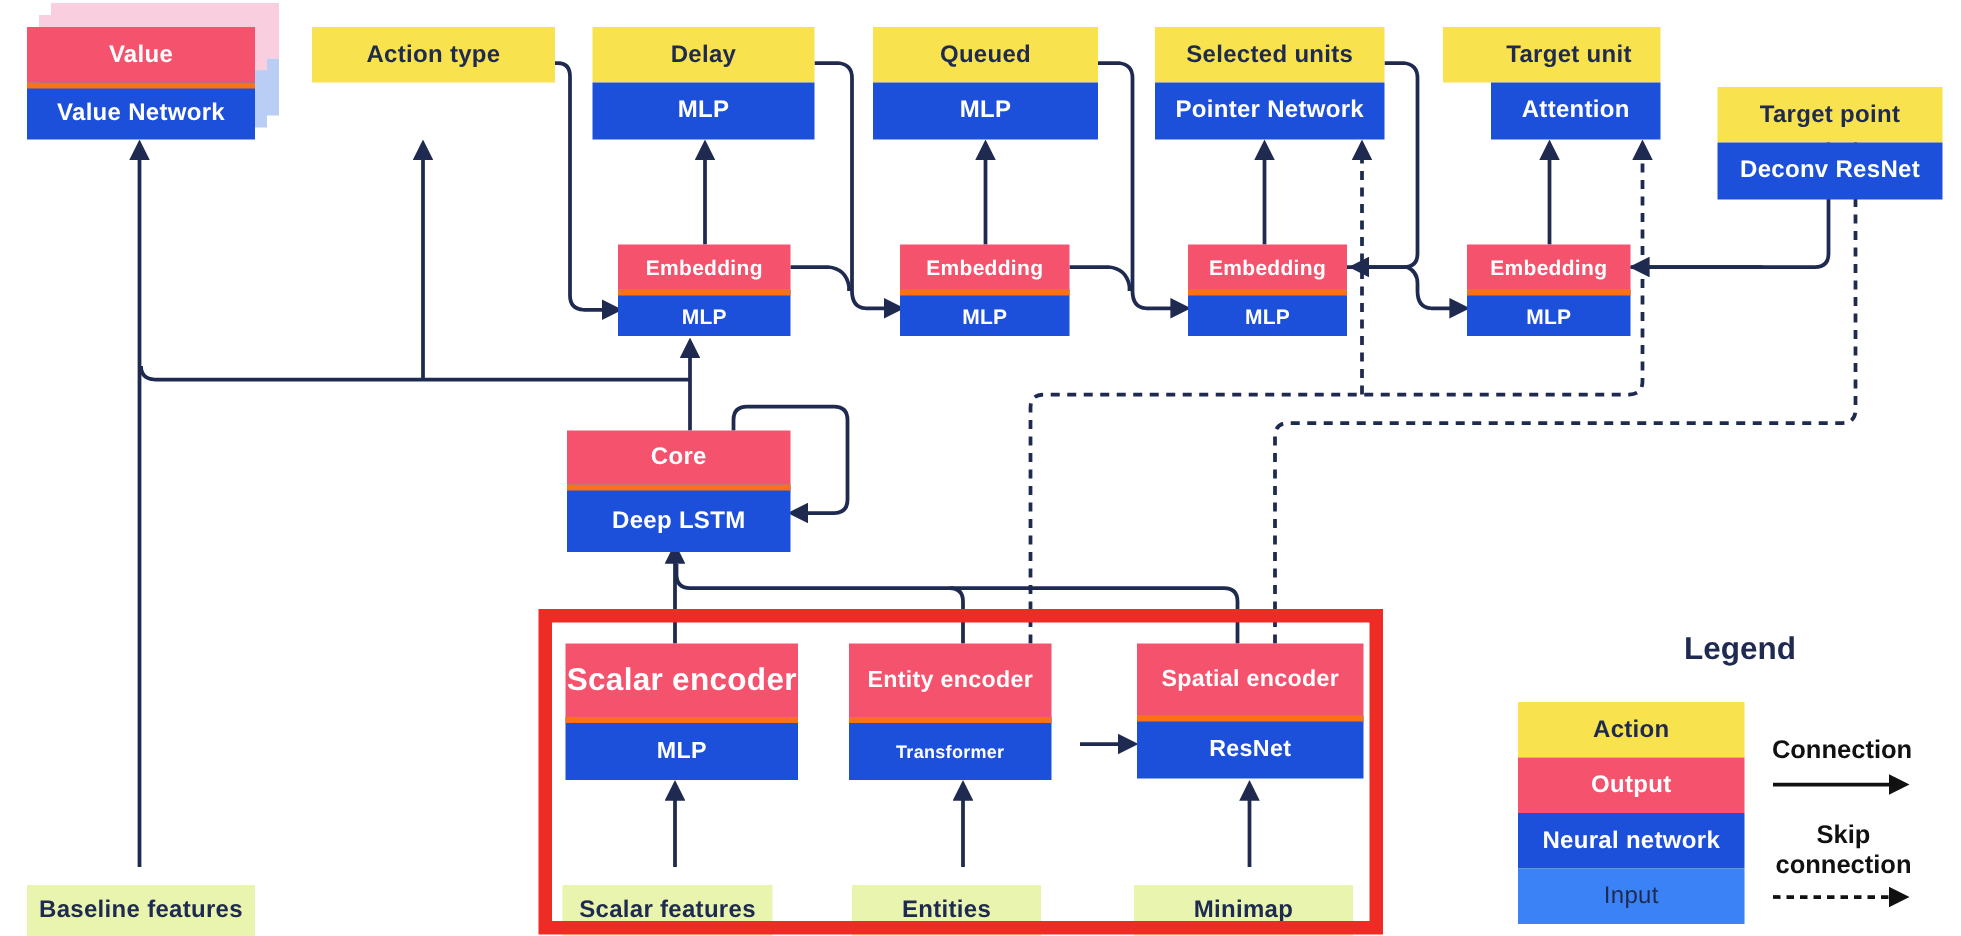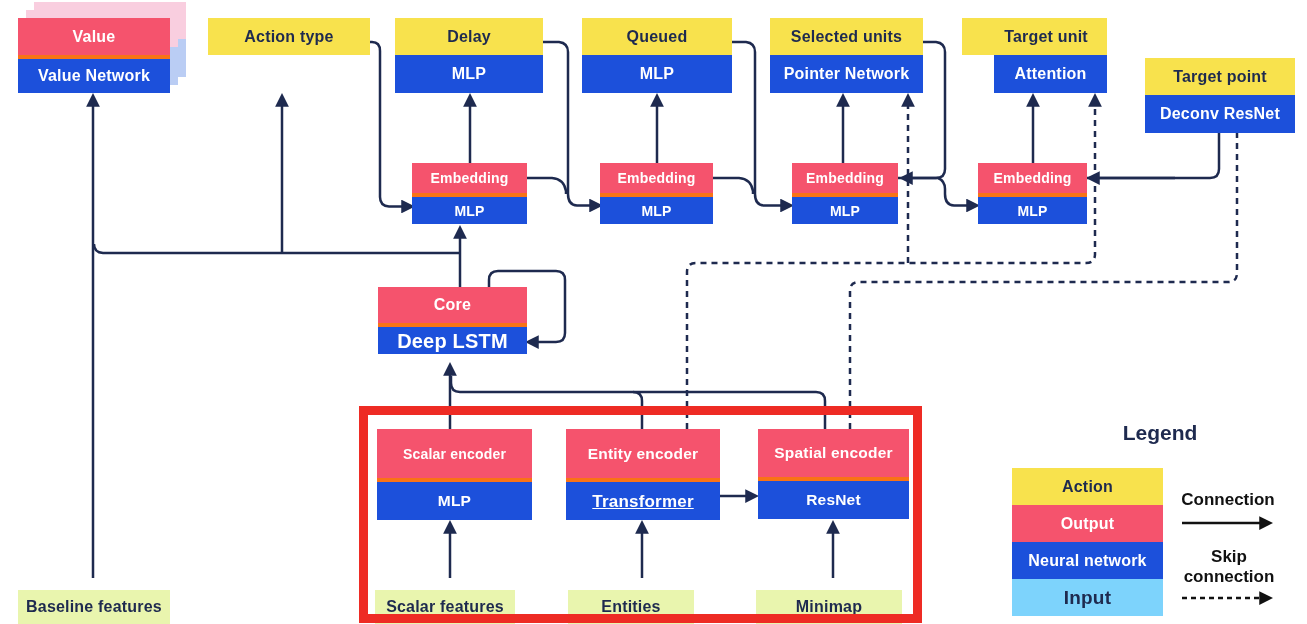--- a/index.html
+++ b/index.html
@@ -108,43 +108,43 @@
       <div class="node" style="left: 792px; top: 163px; width: 106px;">
         <div class="sec" style="height: 30px; background: rgb(245, 83, 109); color: rgb(255, 255, 255); font-size: 14px;">Embedding</div>
         <div class="sec divided" style="height: 31px; background: rgb(28, 80, 219); color: rgb(255, 255, 255); font-size: 14px;">MLP</div>
       </div>
       <div class="node" style="left: 978px; top: 163px; width: 109px;">
         <div class="sec" style="height: 30px; background: rgb(245, 83, 109); color: rgb(255, 255, 255); font-size: 14px;">Embedding</div>
         <div class="sec divided" style="height: 31px; background: rgb(28, 80, 219); color: rgb(255, 255, 255); font-size: 14px;">MLP</div>
       </div>
       <div class="node" style="left: 378px; top: 287px; width: 149px;">
         <div class="sec" style="height: 36px; background: rgb(245, 83, 109); color: rgb(255, 255, 255); font-size: 16px;">Core</div>
-        <div class="sec divided" style="height: 31px; background: rgb(28, 80, 219); color: rgb(255, 255, 255); font-size: 20px;">Deep LSTM</div>
+        <div class="sec divided" style="height: 45px; background: rgb(28, 80, 219); color: rgb(255, 255, 255); font-size: 16px;">Deep LSTM</div>
       </div>
       <div class="node" style="left: 377px; top: 429px; width: 155px;">
-        <div class="sec" style="height: 49px; background: rgb(245, 83, 109); color: rgb(255, 255, 255); font-size: 14px;">Scalar encoder</div>
+        <div class="sec" style="height: 49px; background: rgb(245, 83, 109); color: rgb(255, 255, 255); font-size: 21px;">Scalar encoder</div>
         <div class="sec divided" style="height: 42px; background: rgb(28, 80, 219); color: rgb(255, 255, 255); font-size: 15.5px;">MLP</div>
       </div>
-      <div class="node" style="left: 566px; top: 429px; width: 154px;">
+      <div class="node" style="left: 566px; top: 429px; width: 135px;">
         <div class="sec" style="height: 49px; background: rgb(245, 83, 109); color: rgb(255, 255, 255); font-size: 15.5px;">Entity encoder</div>
-        <div class="sec divided" style="height: 42px; background: rgb(28, 80, 219); color: rgb(255, 255, 255); font-size: 17px; text-decoration: underline;">Transformer</div>
+        <div class="sec divided" style="height: 42px; background: rgb(28, 80, 219); color: rgb(255, 255, 255); font-size: 12px;">Transformer</div>
       </div>
       <div class="node" style="left: 758px; top: 429px; width: 151px;">
         <div class="sec" style="height: 48px; background: rgb(245, 83, 109); color: rgb(255, 255, 255); font-size: 15.5px;">Spatial encoder</div>
         <div class="sec divided" style="height: 42px; background: rgb(28, 80, 219); color: rgb(255, 255, 255); font-size: 15.5px;">ResNet</div>
       </div>
       <div class="input-box" style="left: 18px; top: 578px; width: 152px; height: 34px; background: rgb(233, 245, 174); color: rgb(30, 42, 79); font-size: 16px;">Baseline features</div>
       <div class="input-box" style="left: 375px; top: 578px; width: 140px; height: 34px; background: rgb(233, 245, 174); color: rgb(30, 42, 79); font-size: 16px;">Scalar features</div>
       <div class="input-box" style="left: 568px; top: 578px; width: 126px; height: 34px; background: rgb(233, 245, 174); color: rgb(30, 42, 79); font-size: 16px;">Entities</div>
       <div class="input-box" style="left: 756px; top: 578px; width: 146px; height: 34px; background: rgb(233, 245, 174); color: rgb(30, 42, 79); font-size: 16px;">Minimap</div>
     </div>
   <div id="highlight" style="left: 359px; top: 406px; width: 563px; height: 217px; border: 9px solid rgb(238, 43, 36); box-sizing: border-box;"></div>
 
   <div class="legend-label" id="legend-title" style="left: 1100px; top: 421px; width: 120px; font-size: 21px; font-weight: 600; color: rgb(30, 42, 79);">Legend</div>
   <div id="legend-swatches" style="position: absolute; left: 1012px; top: 468px; width: 151px; z-index: 3;">
       <div style="height: 37px; display: flex; align-items: center; justify-content: center; background: rgb(248, 226, 77); color: rgb(30, 42, 79); font-size: 16px; font-weight: 600; letter-spacing: 0.2px;">Action</div>
       <div style="height: 37px; display: flex; align-items: center; justify-content: center; background: rgb(245, 83, 109); color: rgb(255, 255, 255); font-size: 16px; font-weight: 600; letter-spacing: 0.2px;">Output</div>
       <div style="height: 37px; display: flex; align-items: center; justify-content: center; background: rgb(28, 80, 219); color: rgb(255, 255, 255); font-size: 16px; font-weight: 600; letter-spacing: 0.2px;">Neural network</div>
-      <div style="height: 37px; display: flex; align-items: center; justify-content: center; background: #7dd3fc; color: rgb(30, 42, 79); font-size: 19px; font-weight: 700; letter-spacing: 0.2px;">Input</div>
+      <div style="height: 37px; display: flex; align-items: center; justify-content: center; background: #3b82f6; color: rgb(30, 42, 79); font-size: 16px; font-weight: 400; letter-spacing: 0.2px;">Input</div>
     </div>
   <div class="legend-label" style="left: 1175px; top: 490px; width: 106px; font-size: 17px; font-weight: 600; color: rgb(17, 17, 17);">Connection</div>
   <div class="legend-label" style="left: 1178px; top: 547px; width: 102px; font-size: 17px; font-weight: 600; line-height: 1.2; color: rgb(17, 17, 17);">Skip connection</div>
 </div>
 
 </body></html>

